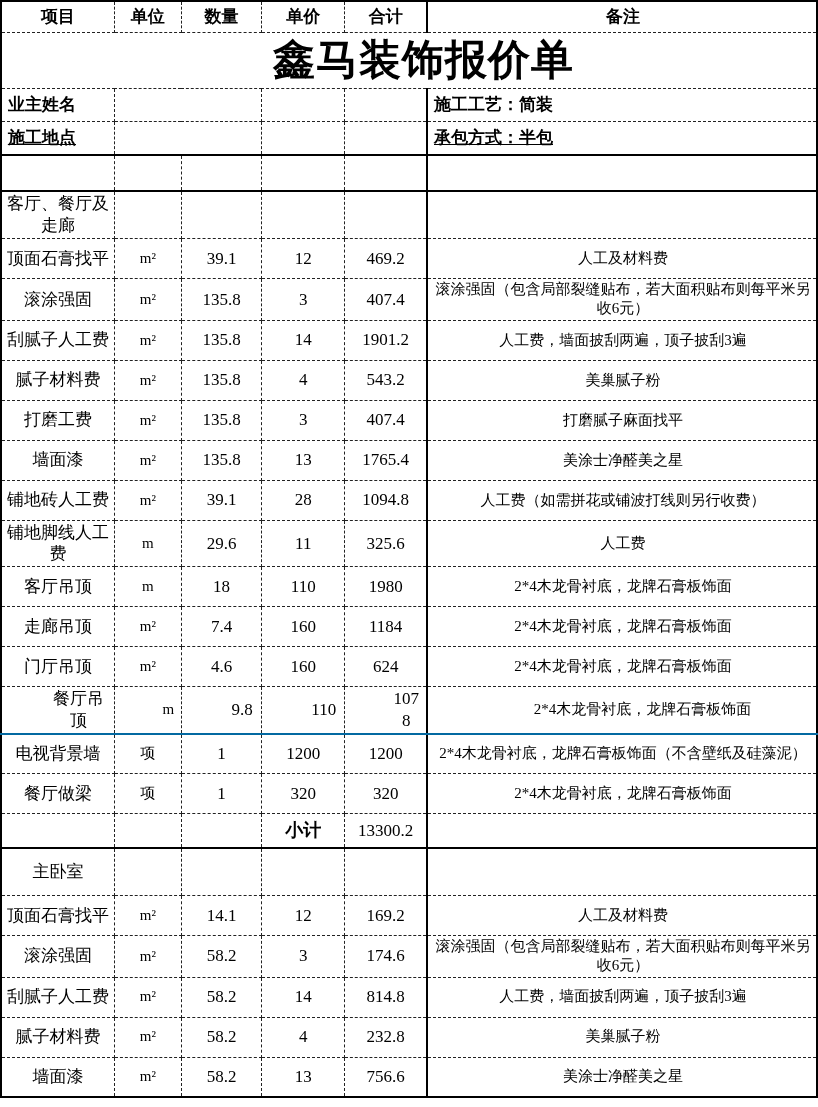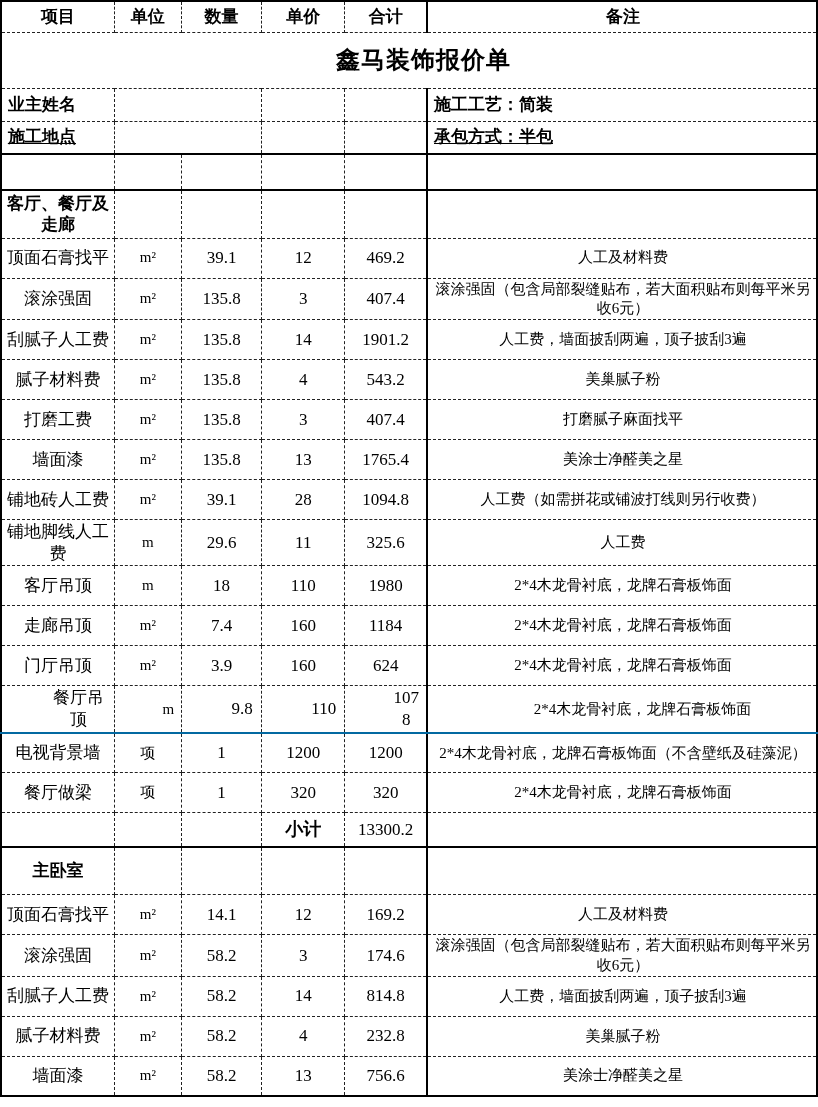--- a/index.html
+++ b/index.html
@@ -19,36 +19,36 @@
     font-size:17px;
     line-height:1.28;
     overflow:hidden;
     word-break:break-all;
     vertical-align:middle;
     font-weight:normal;
   }
   
   tr.title-row td{
     height:53px;border-bottom:1px dashed #222;
-    font-size:24px;font-weight:bold;letter-spacing:1px;padding-left:32px;
+    font-size:42px;font-weight:bold;letter-spacing:1px;padding-left:32px;
   }
   
   tr.info-row{height:33px;}
   tr.info-row td{text-align:left;font-weight:bold;padding-left:6px;}
   tr.info-row.thick td{border-bottom:2px solid #000;text-decoration:underline;}
   
   tr.blank-row{height:36px;}
   tr.blank-row td{border-bottom:2px solid #000;}
   
   thead tr{height:31px;}
   thead th{font-weight:bold;font-size:17px;border:1px dashed #222;}
   
   tbody.body-rows tr{height:40px;}
   tbody.body-rows tr.row-section{height:48px;}
-  tbody.body-rows tr.row-section td:first-child{font-weight:bold;}
+  tbody.body-rows tr.row-section td:first-child{font-weight:normal;}
   tbody.body-rows tr.row-subtotal{height:34px;}
   tbody.body-rows tr.row-subtotal td{border-bottom:2px solid #000;}
   tbody.body-rows tr.row-subtotal td:nth-child(4){font-weight:bold;font-size:18px;}
   
   tbody.body-rows tr:nth-child(13) td{border-bottom:2px solid #0369a1;padding-left:44px;}
   
   td:nth-child(2){font-size:15px;}
   
   .note-col{border-left:2px solid #000 !important;text-align:center;font-size:15px;padding-left:5px;}
   tbody.body-rows td.note-col{font-weight:normal;}
@@ -189,21 +189,21 @@
           <td>走廊吊顶</td>
           <td>m²</td>
           <td>7.4</td>
           <td>160</td>
           <td>1184</td>
           <td class="note-col">2*4木龙骨衬底，龙牌石膏板饰面</td>
         </tr>
         <tr class="row-item">
           <td>门厅吊顶</td>
           <td>m²</td>
-          <td>3.9</td>
+          <td>4.6</td>
           <td>160</td>
           <td>624</td>
           <td class="note-col">2*4木龙骨衬底，龙牌石膏板饰面</td>
         </tr>
         <tr class="row-item">
           <td>餐厅吊顶</td>
           <td>m</td>
           <td>9.8</td>
           <td>110</td>
           <td>1078</td>

